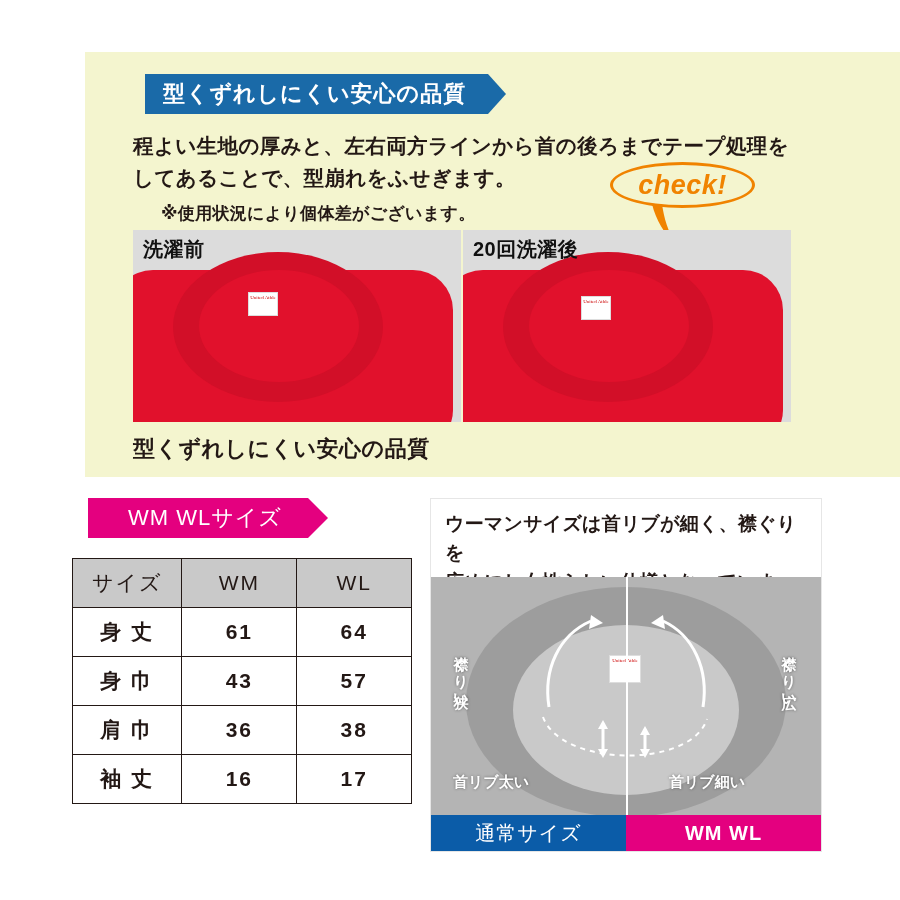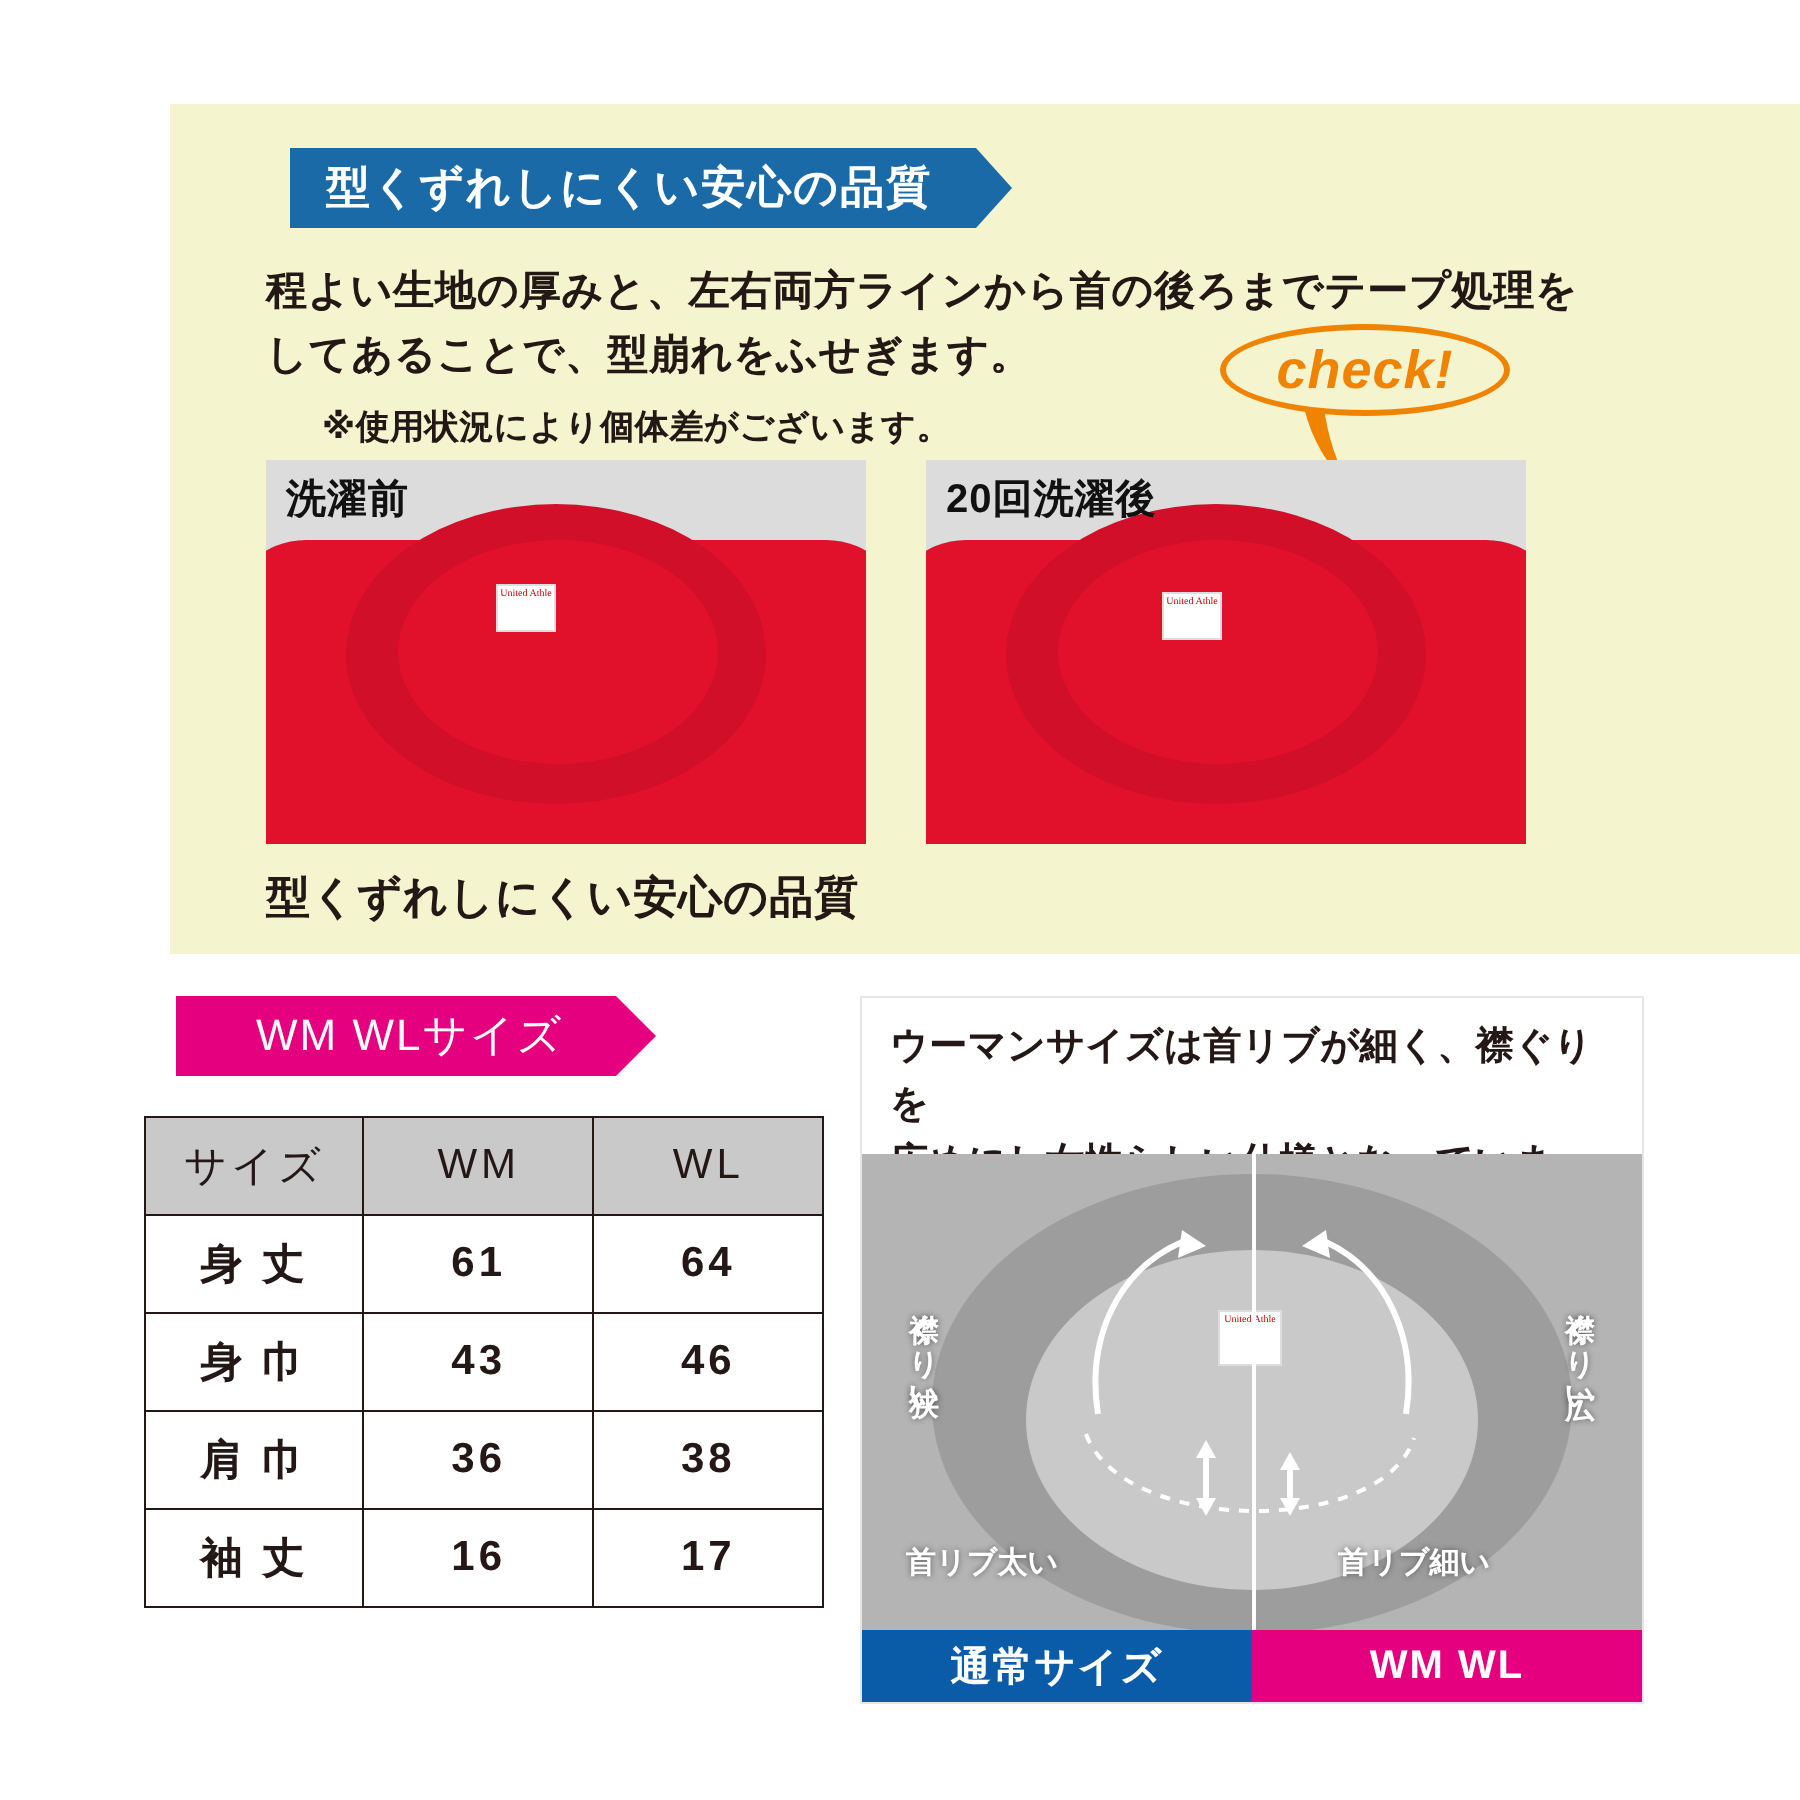--- a/index.html
+++ b/index.html
@@ -74,20 +74,21 @@
   .check-tail{
     position:absolute;left:561px;top:152px;
     width:0;height:0;
   }
   .check-tail svg{display:block;}
   
   .photo{
     position:absolute;
     background:#ec4899;
     overflow:hidden;
+    padding-left:28px;
   }
   .photo-label{
     position:absolute;left:10px;top:6px;
     font-size:20px;font-weight:bold;color:#111;
     letter-spacing:0.5px;
     z-index:5;
   }
   .photo1{left:48px;top:178px;width:300px;height:192px;}
   .photo2{left:378px;top:178px;width:300px;height:192px;}
   .caption-bottom{
@@ -198,21 +199,21 @@
     writing-mode:vertical-rl;
     text-orientation:upright;
     letter-spacing:1px;
   }
   .arrow-svg{position:absolute;left:0;top:0;width:390px;height:238px;}
   .bottom-tabs{
     position:absolute;left:0;top:316px;width:390px;height:36px;
     display:flex;
   }
   .tab-normal{
-    flex:1;background:#0b5ca8;color:#fff;font-weight:bold;font-size:20px;
+    flex:1;background:#0b5ca8;color:#fff;font-weight:normal;font-size:20px;
     display:flex;align-items:center;justify-content:center;letter-spacing:1px;
   }
   .tab-wm{
     flex:1;background:#e4007f;color:#fff;font-weight:bold;font-size:20px;
     display:flex;align-items:center;justify-content:center;letter-spacing:1px;
   }
 </style>
 </head>
 <body>
 
@@ -273,21 +274,21 @@
   </thead>
   <tbody>
     <tr>
       <td>身 丈</td>
       <td>61</td>
       <td>64</td>
     </tr>
     <tr>
       <td>身 巾</td>
       <td>43</td>
-      <td>46</td>
+      <td>57</td>
     </tr>
     <tr>
       <td>肩 巾</td>
       <td>36</td>
       <td>38</td>
     </tr>
     <tr>
       <td>袖 丈</td>
       <td>16</td>
       <td>17</td>

